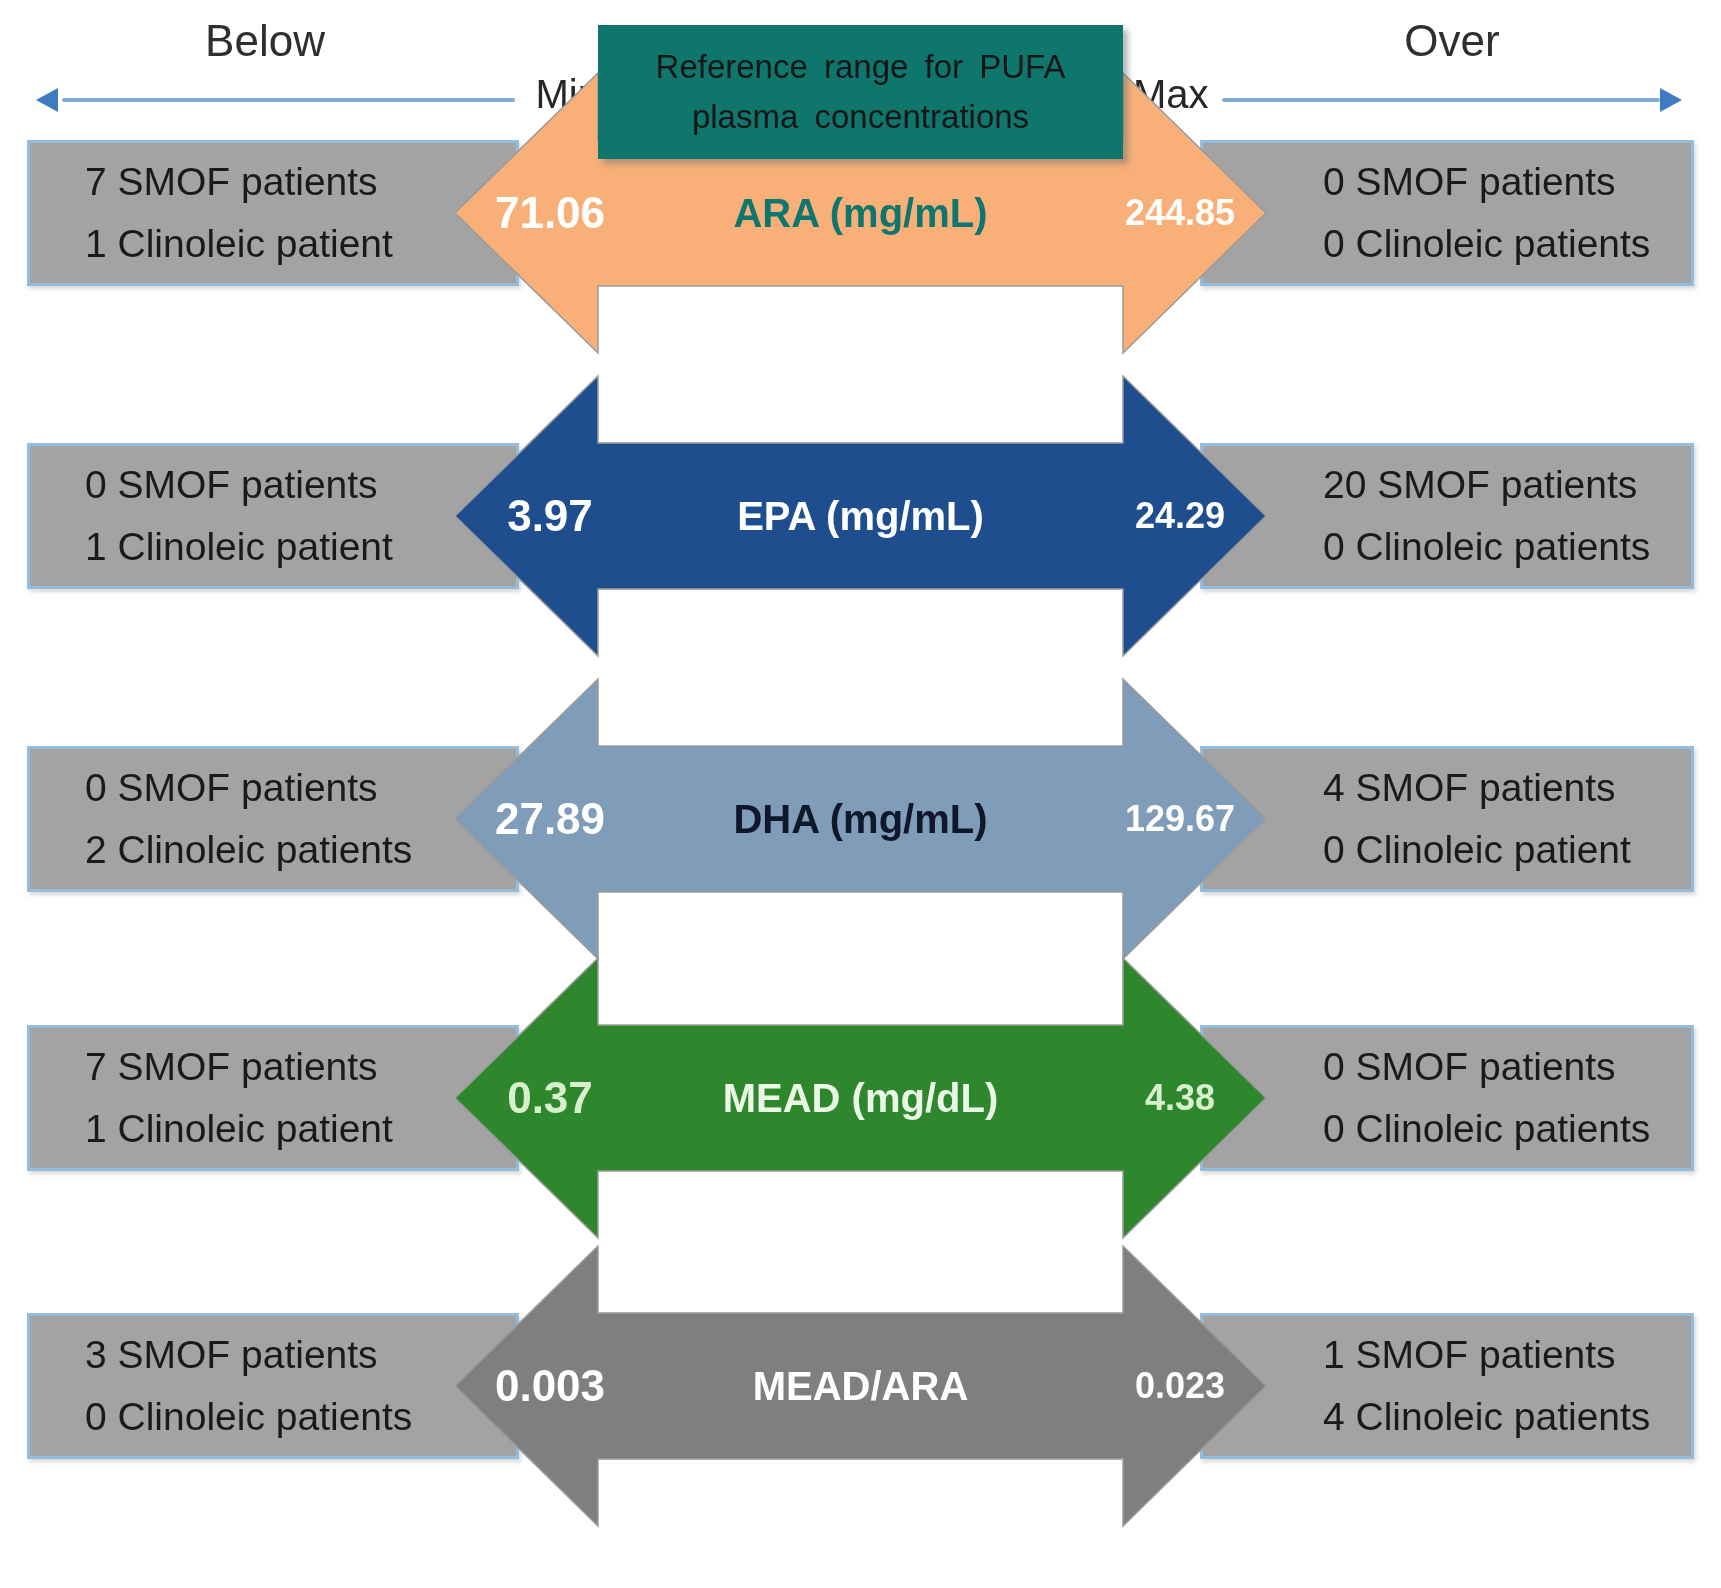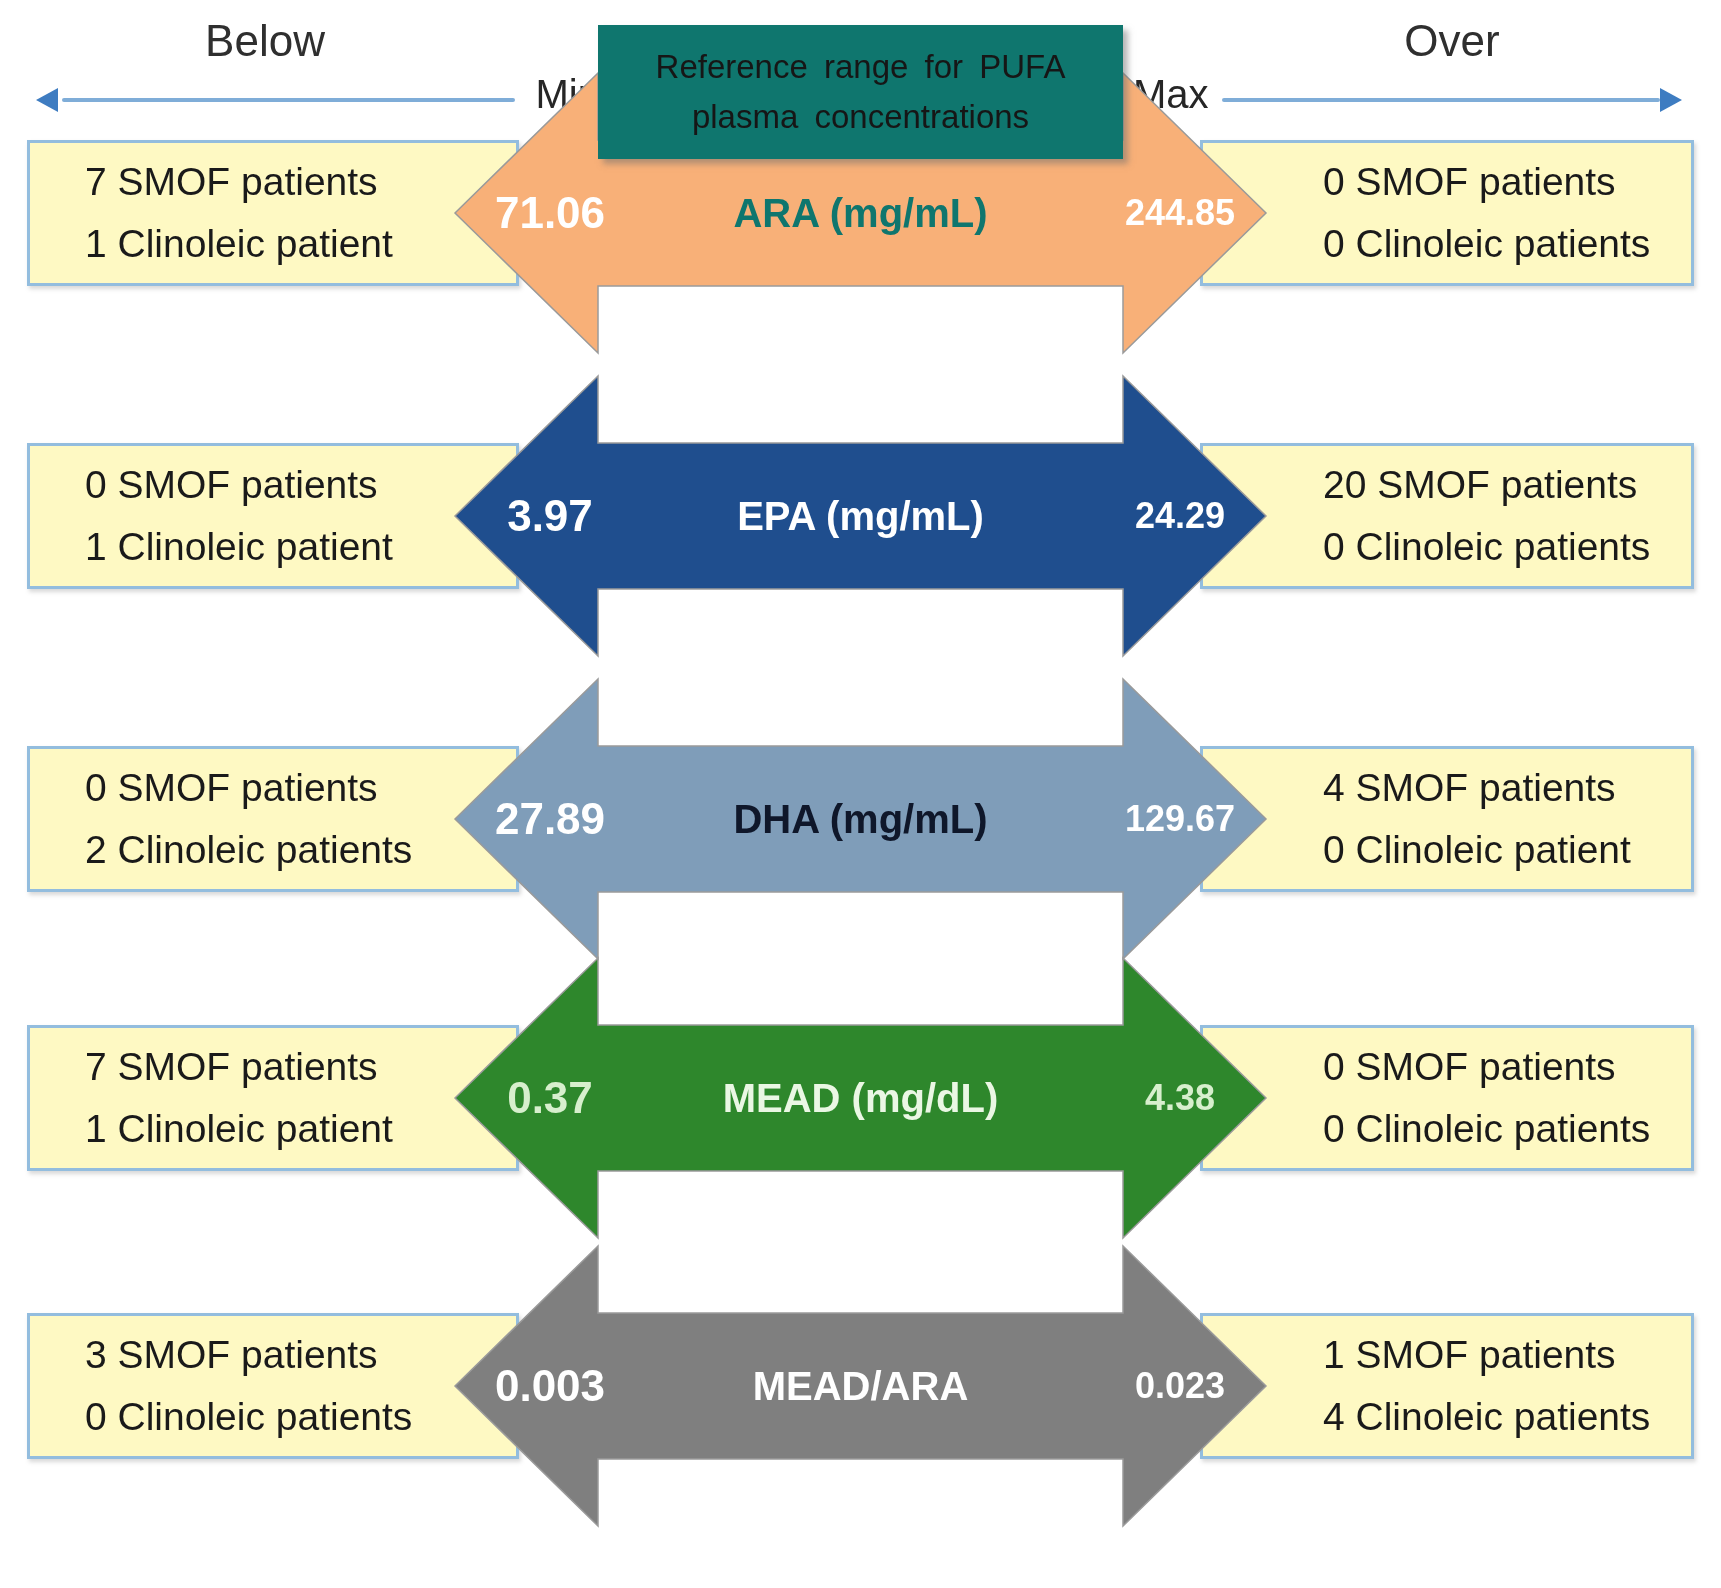--- a/index.html
+++ b/index.html
@@ -12,21 +12,21 @@
   .minmax-label{font-size:40px;color:#262626;}
   .hline{height:4px;border-radius:2px;}
   .tri{width:0;height:0;}
   .title-box{background:#0f766e;box-shadow:5px 5px 6px rgba(110,110,110,.5);
              display:flex;flex-direction:column;align-items:center;justify-content:center;
              z-index:6;font-size:33px;color:#161616;line-height:50px;word-spacing:7px;text-align:center;}
 
   
   .row{position:absolute;left:0;width:1721px;height:290px;}
   .pbox{position:absolute;top:72px;height:146px;box-sizing:border-box;
-        border:3px solid #93bdde;background:#fef9c3;
+        border:3px solid #93bdde;background:#a3a3a3;
         box-shadow:2px 3px 4px rgba(130,130,130,.30);
         display:flex;flex-direction:column;justify-content:center;
         font-size:39px;color:#1a1a1a;line-height:62px;z-index:1;}
   .pbox.left{left:27px;width:492px;padding-left:55px;}
   .pbox.right{left:1200px;width:494px;padding-left:120px;}
   .arrow-svg{position:absolute;left:450px;top:0;z-index:3;}
   .arrow-text{position:absolute;top:0;height:290px;display:flex;align-items:center;
               justify-content:center;z-index:4;color:#ffffff;}
   .min-val{left:455px;width:190px;font-size:44px;font-weight:bold;}
   .max-val{left:1080px;width:200px;font-size:36px;font-weight:bold;}

